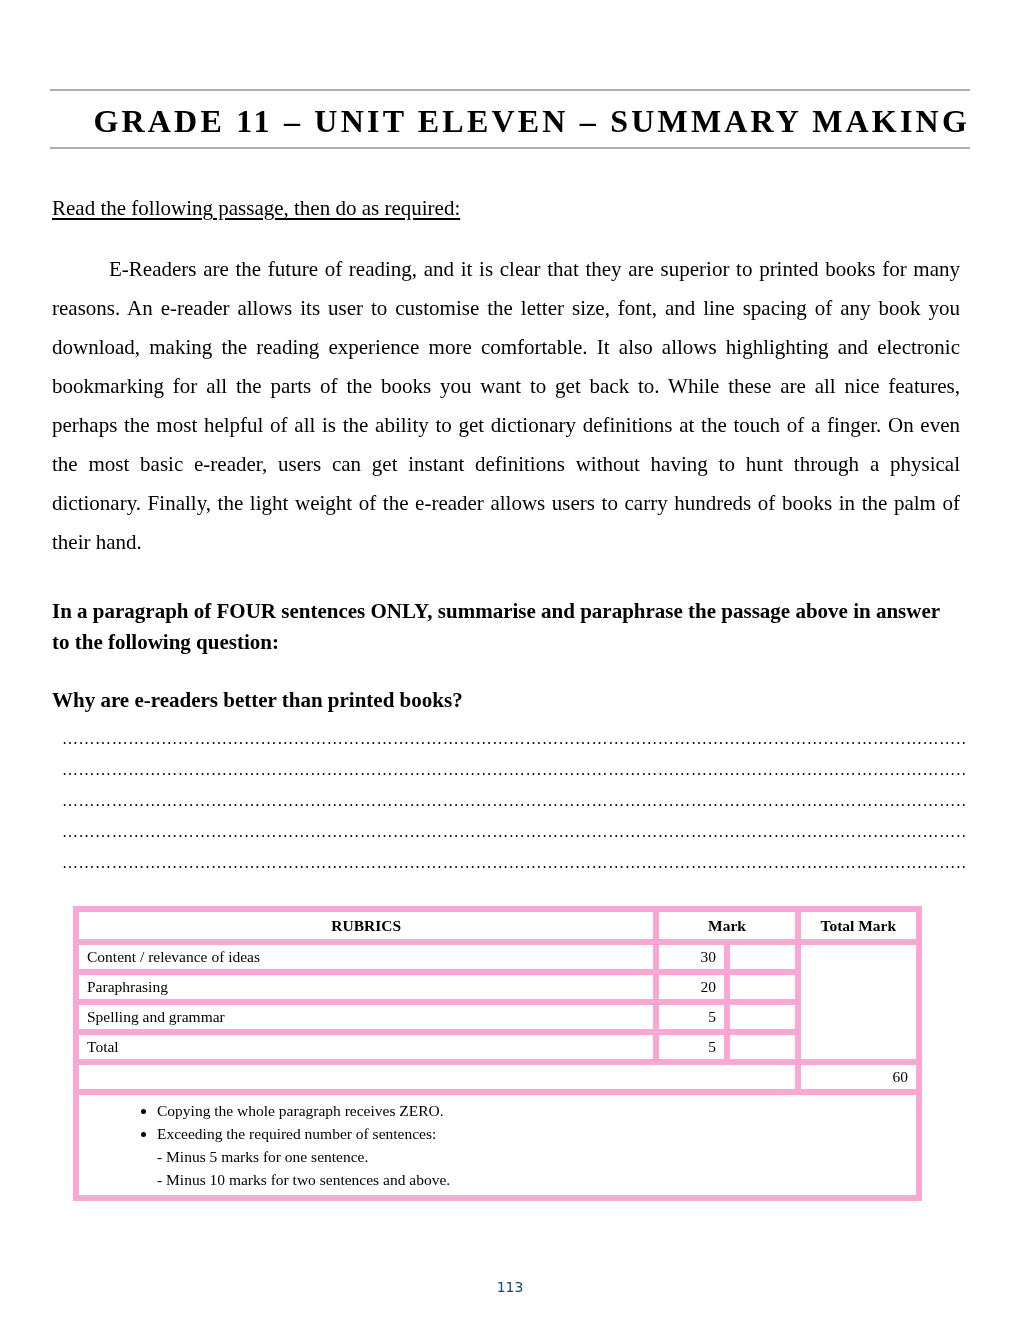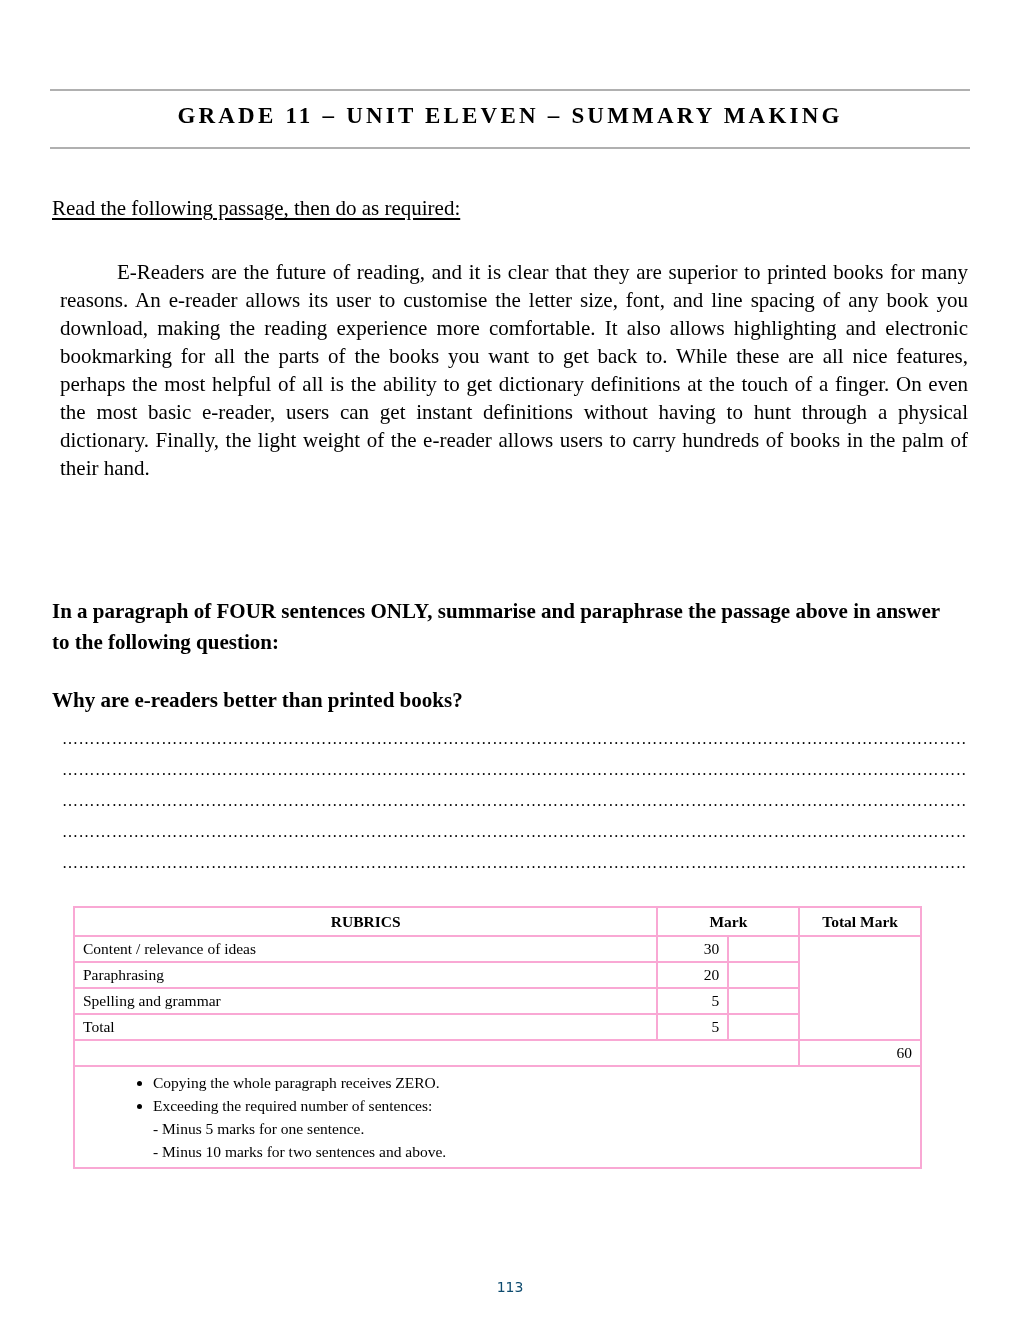--- a/index.html
+++ b/index.html
@@ -1,34 +1,34 @@
 <!DOCTYPE html>
 <html><head>
 <meta charset="utf-8">
 <style>
   html, body { margin: 0; padding: 0; background: #ffffff; }
   body { width: 1020px; height: 1320px; position: relative; overflow: hidden;
          font-family: "Liberation Serif", "DejaVu Serif", serif; color: #000; }
   .rule { position: absolute; left: 50px; width: 920px; height: 0; border-top: 2px solid #b0b0b0; }
-  .title { position: absolute; left: 50px; top: 103px; width: 920px; text-align: center;
-           font-weight: bold; font-size: 23px; letter-spacing: 3.2px; }
+  .title { position: absolute; left: 50px; top: 103px; width: 920px; text-align: right;
+           font-weight: bold; font-size: 32px; letter-spacing: 3.2px; }
   .instr { position: absolute; left: 52px; font-weight: normal; font-size: 21px; text-decoration: underline;
            text-decoration-thickness: 2px; text-underline-offset: 3px; }
   .passage { position: absolute; left: 52px; top: 250px; width: 908px; font-size: 21px;
-             line-height: 28px; text-align: justify; margin: 8px; }
+             line-height: 39px; text-align: justify; margin: 0; }
   .passage .indent { display: inline-block; width: 57px; }
   .instr2 { position: absolute; left: 52px; top: 596px; width: 900px; font-weight: bold; font-size: 21px;
             line-height: 31px; text-decoration-thickness: 2px; text-underline-offset: 3px; }
   .question { position: absolute; left: 52px; top: 688px; width: 890px; 
               font-weight: bold; font-size: 21px; }
   .dots { position: absolute; left: 62px; width: 906px; overflow: hidden; white-space: nowrap;
           font-size: 16px; letter-spacing: 0.55px; line-height: 20px; }
   table.rubric { position: absolute; left: 73px; top: 906px; width: 849px; border-collapse: collapse;
                  font-size: 15.5px; }
-  table.rubric td, table.rubric th { border: 2px solid #f9a8d4; padding: 0 8px; height: 24px; }
+  table.rubric td, table.rubric th { border: 6px solid #f9a8d4; padding: 0 8px; height: 24px; }
   table.rubric th { font-weight: bold; text-align: center; height: 27px; }
   .c-num { text-align: right; }
   .notes { padding: 4px 8px 4px 8px !important; line-height: 23px; }
   .notes ul { margin: 0; padding-left: 70px; }
   .notes li { padding-left: 0; }
   .notes .sub { padding-left: 70px; }
   .page-num { position: absolute; left: 0; top: 1279px; width: 1020px; text-align: center;
               font-family: "DejaVu Sans", sans-serif; font-size: 14px; color: #0c4a6e; }
 </style>
 </head>

